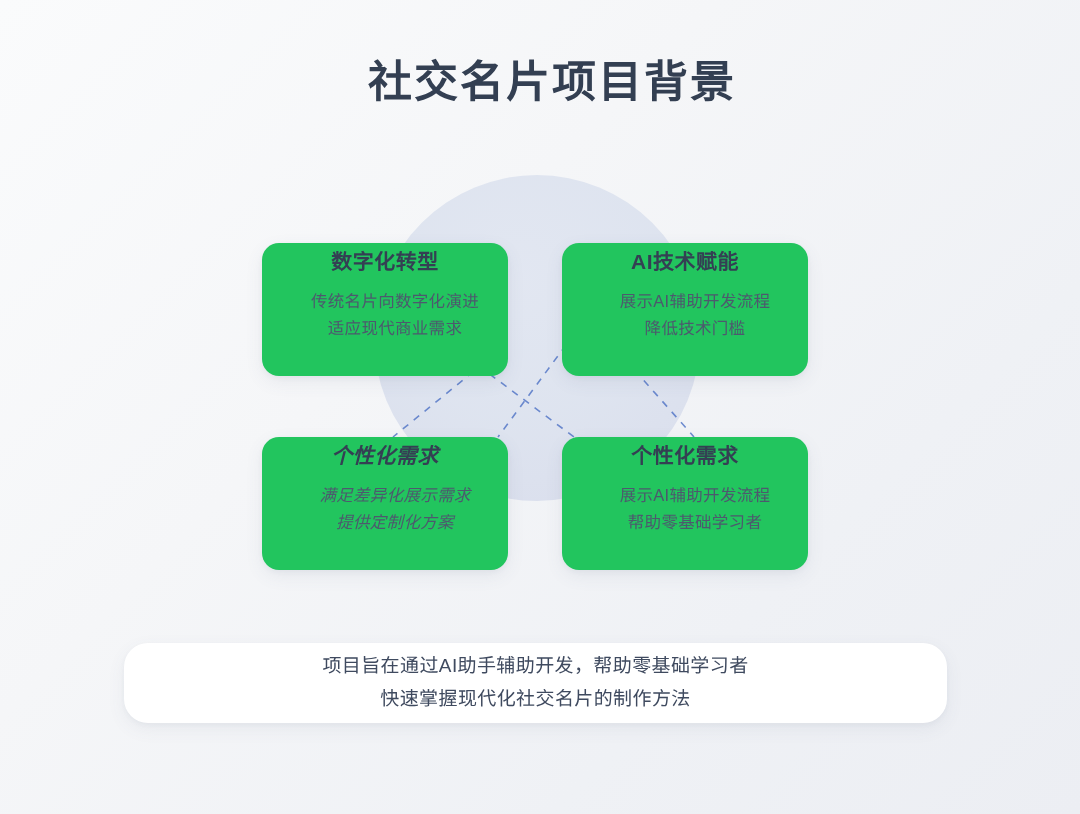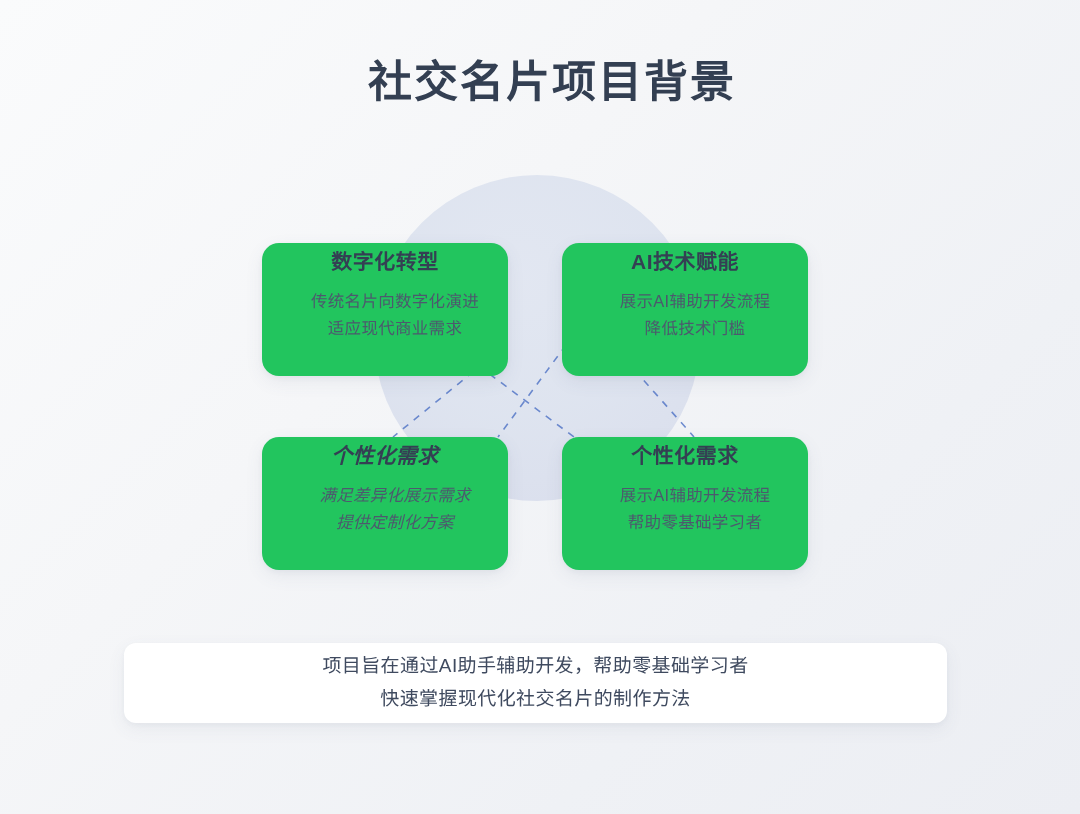--- a/index.html
+++ b/index.html
@@ -100,21 +100,21 @@
   }
 
   
   .footer-card {
     position: absolute;
     left: 124px;
     top: 643px;
     width: 823px;
     height: 80px;
     background: #ffffff;
-    border-radius: 12px;
+    border-radius: 24px;
     box-shadow: 0 6px 18px rgba(80, 95, 125, 0.075),
                 0 2px 5px rgba(80, 95, 125, 0.045);
     display: flex;
     flex-direction: column;
     align-items: center;
     justify-content: center;
     box-sizing: border-box;
   }
   .footer-line {
     font-size: 19px;

